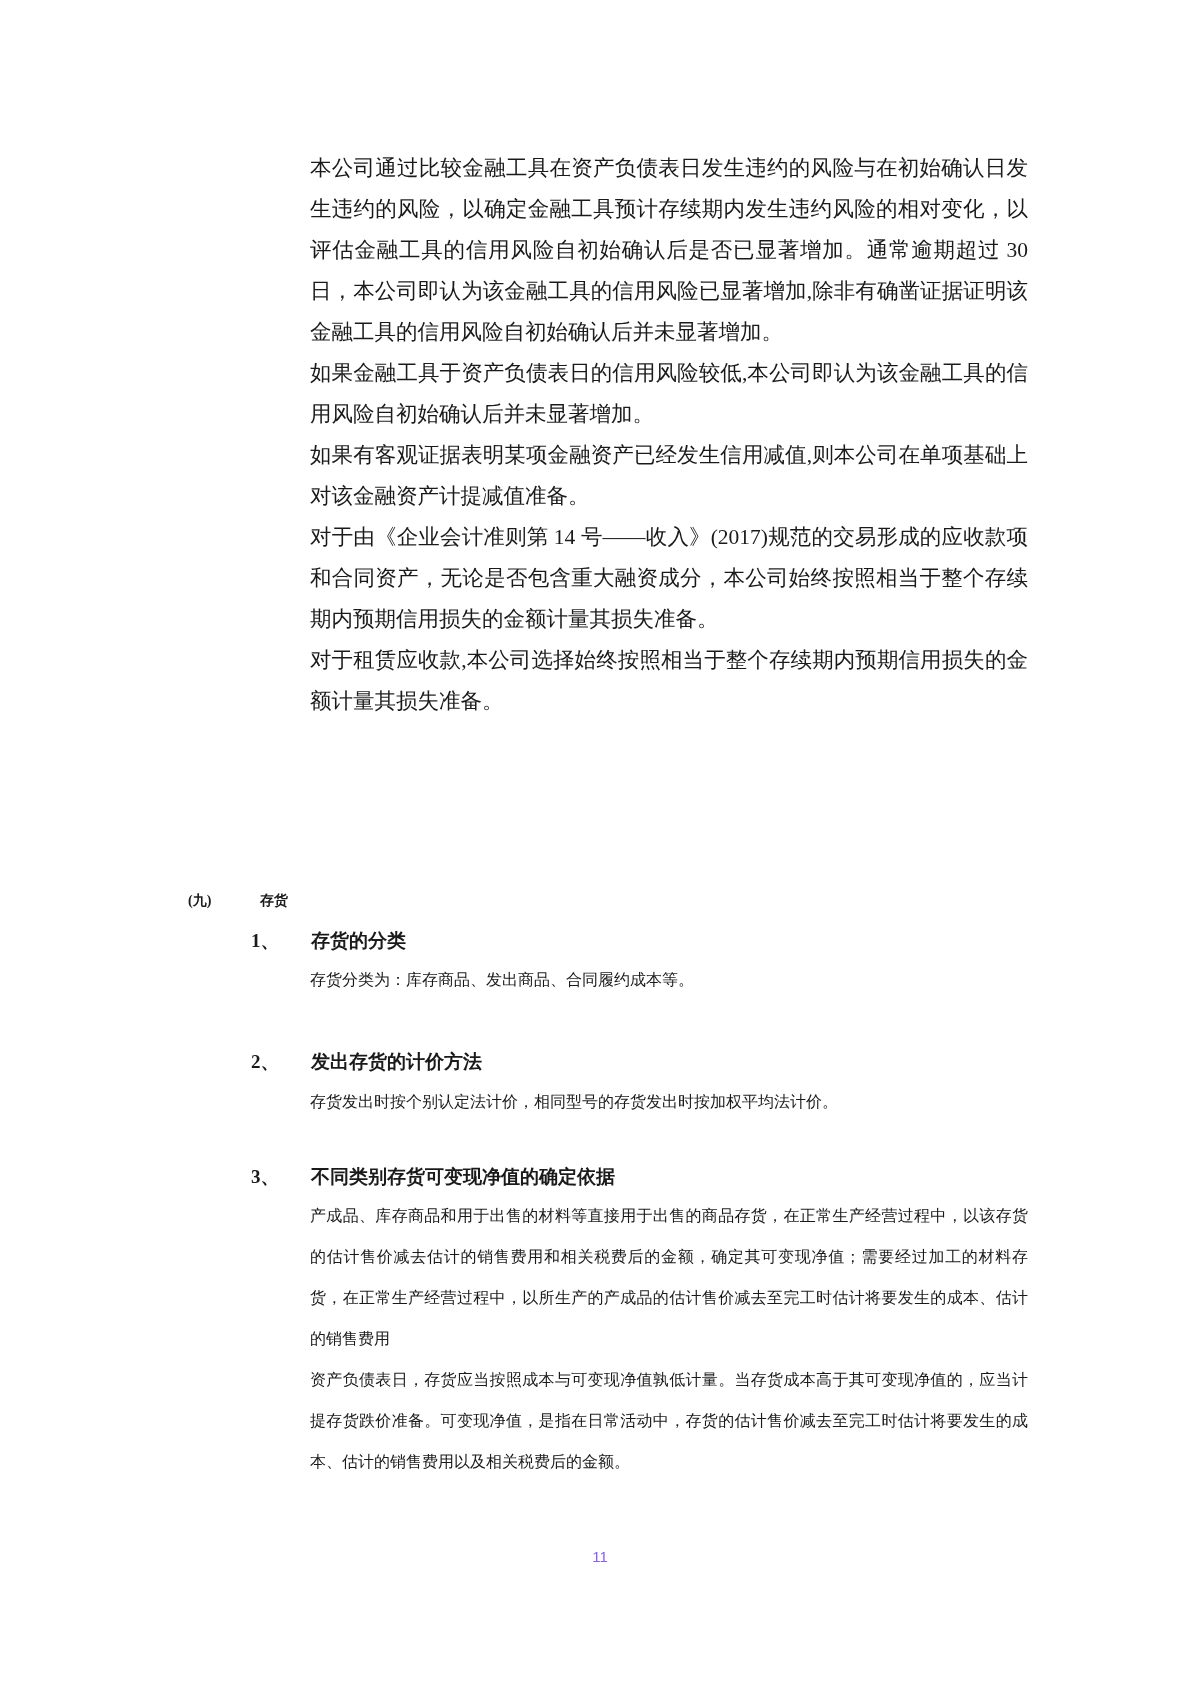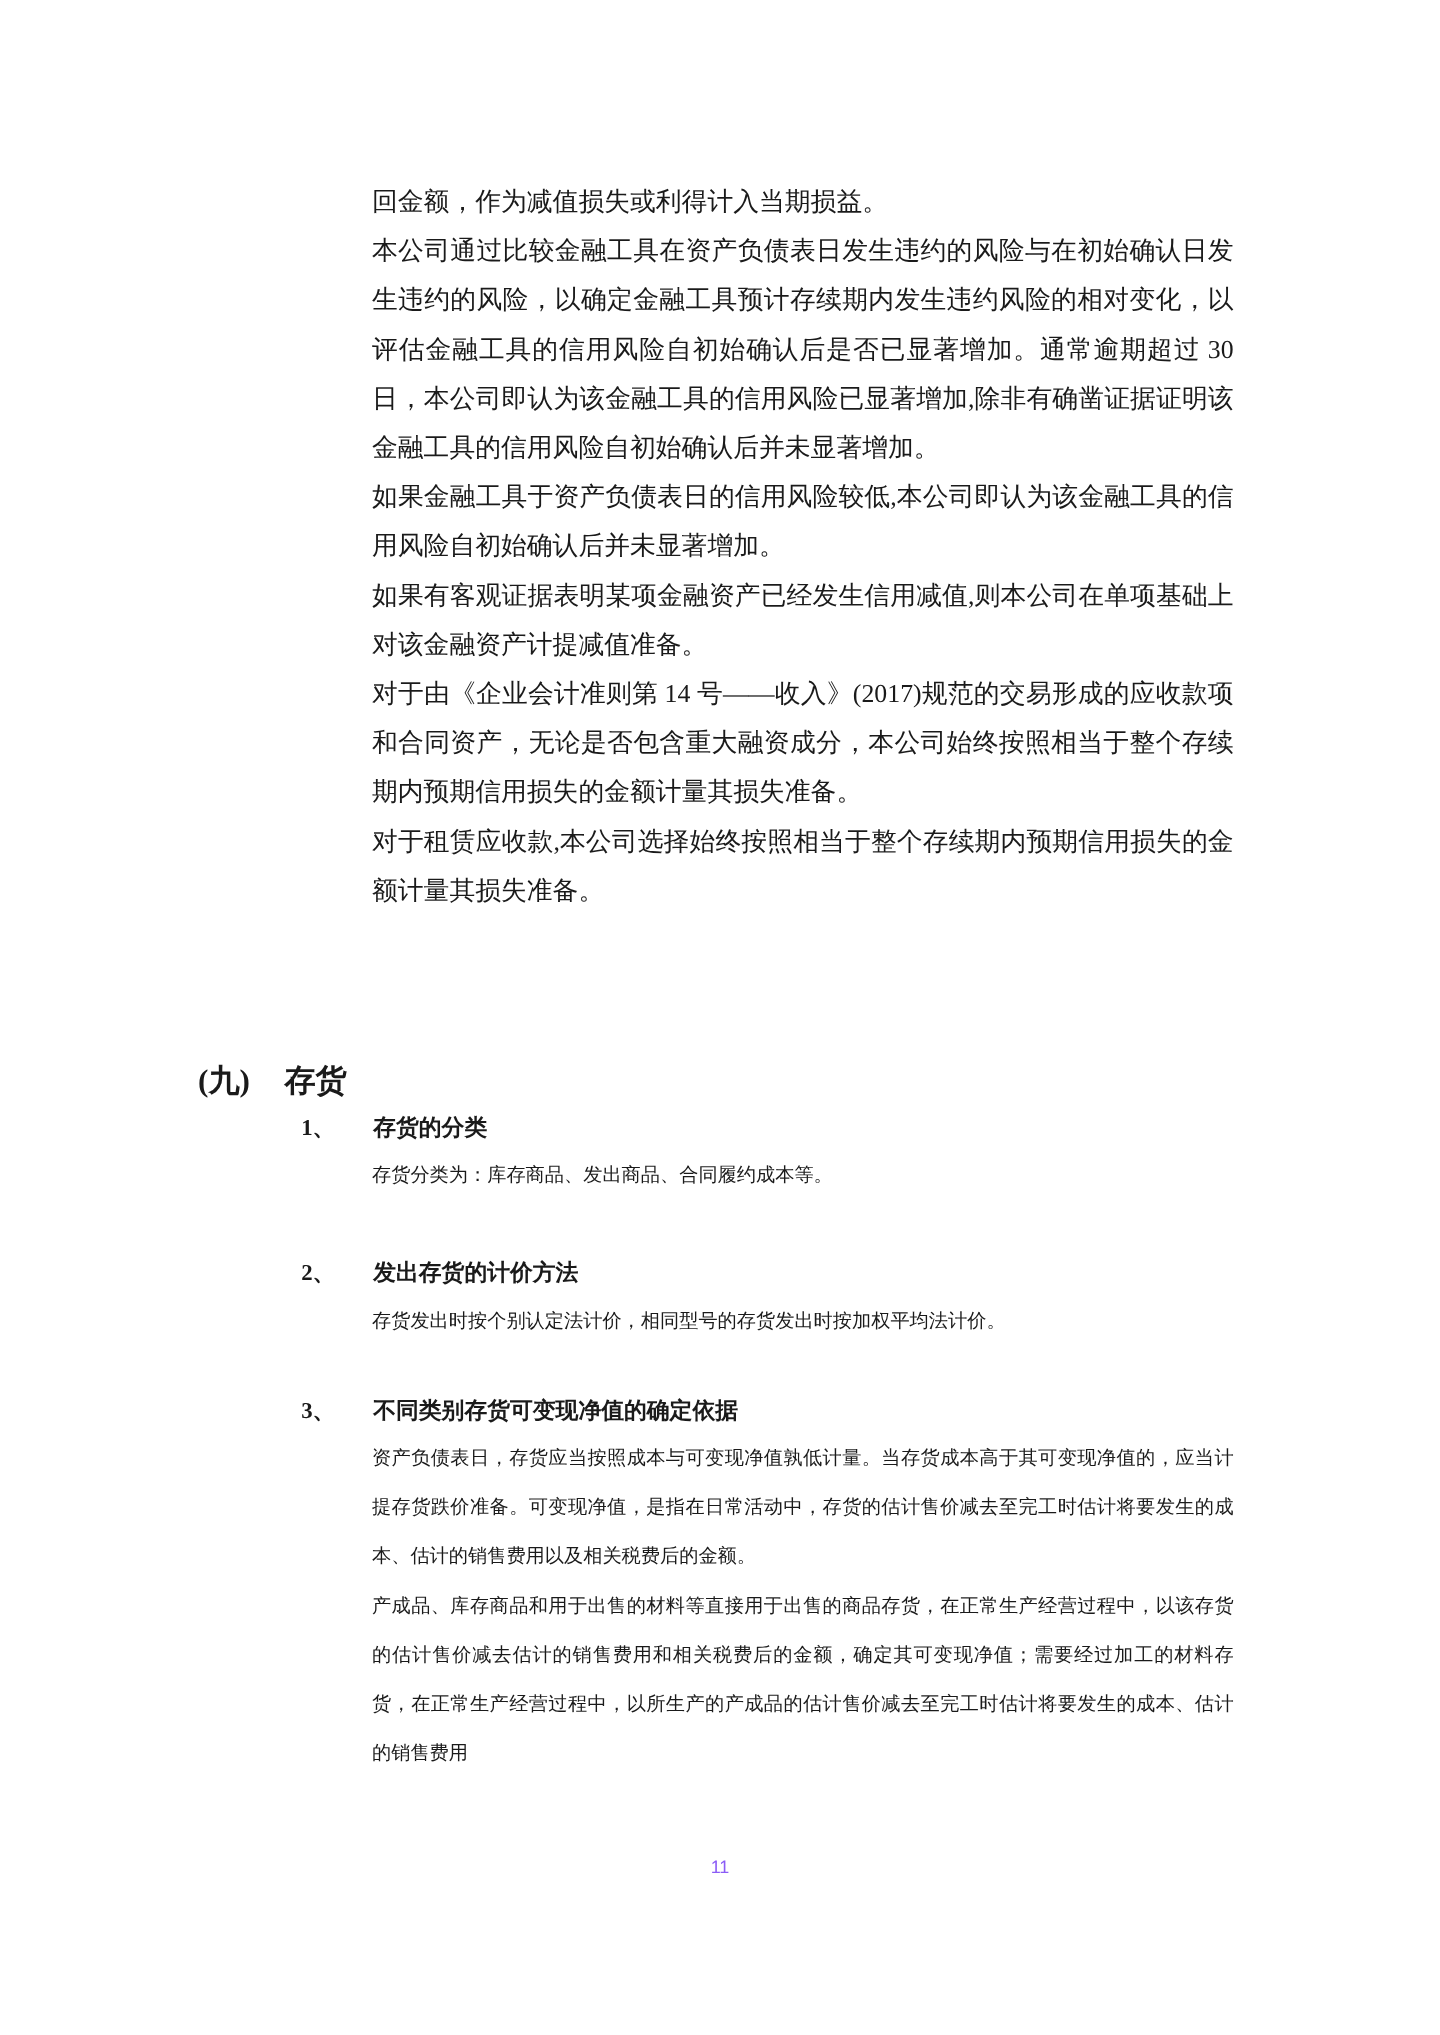--- a/index.html
+++ b/index.html
@@ -20,23 +20,23 @@
   .cont-block {
     position: absolute;
     left: 310px;
     top: 148px;
     width: 718px;
     font-size: 21.5px;
     line-height: 41px;
   }
   .section-head {
     position: absolute;
-    left: 165px;
+    left: 188px;
     top: 880px;
-    font-size: 26px;
+    font-size: 14px;
     line-height: 41px;
     font-weight: 700;
   }
   .sec-label {
     display: inline-block;
     width: 72px;
     font-weight: 700;
   }
   .item-head {
     position: absolute;
@@ -68,21 +68,20 @@
     font-size: 15px;
     color: #8b5cf6;
   }
 </style>
 </head>
 <body>
 
 <div class="page">
 
   <section class="cont-block">
-      <p class="para">回金额，作为减值损失或利得计入当期损益。</p>
       <p class="para">本公司通过比较金融工具在资产负债表日发生违约的风险与在初始确认日发生违约的风险，以确定金融工具预计存续期内发生违约风险的相对变化，以评估金融工具的信用风险自初始确认后是否已显著增加。通常逾期超过 30 日，本公司即认为该金融工具的信用风险已显著增加,除非有确凿证据证明该金融工具的信用风险自初始确认后并未显著增加。</p>
       <p class="para">如果金融工具于资产负债表日的信用风险较低,本公司即认为该金融工具的信用风险自初始确认后并未显著增加。</p>
       <p class="para">如果有客观证据表明某项金融资产已经发生信用减值,则本公司在单项基础上对该金融资产计提减值准备。</p>
       <p class="para">对于由《企业会计准则第 14 号——收入》(2017)规范的交易形成的应收款项和合同资产，无论是否包含重大融资成分，本公司始终按照相当于整个存续期内预期信用损失的金额计量其损失准备。</p>
       <p class="para">对于租赁应收款,本公司选择始终按照相当于整个存续期内预期信用损失的金额计量其损失准备。</p>
     </section>
 
   <div class="section-head">
     <span class="sec-label">(九)</span><span class="sec-title">存货</span>
   </div>
@@ -98,19 +97,19 @@
     <span class="item-num">2、</span><span class="item-title">发出存货的计价方法</span>
   </div>
   <div class="item-body" style="top:1081px">
       <p class="para">存货发出时按个别认定法计价，相同型号的存货发出时按加权平均法计价。</p>
     </div>
 
   <div class="item-head" style="top:1156px">
     <span class="item-num">3、</span><span class="item-title">不同类别存货可变现净值的确定依据</span>
   </div>
   <div class="item-body" style="top:1195px">
+      <p class="para">产成品、库存商品和用于出售的材料等直接用于出售的商品存货，在正常生产经营过程中，以该存货的估计售价减去估计的销售费用和相关税费后的金额，确定其可变现净值；需要经过加工的材料存货，在正常生产经营过程中，以所生产的产成品的估计售价减去至完工时估计将要发生的成本、估计的销售费用</p>
       <p class="para">资产负债表日，存货应当按照成本与可变现净值孰低计量。当存货成本高于其可变现净值的，应当计提存货跌价准备。可变现净值，是指在日常活动中，存货的估计售价减去至完工时估计将要发生的成本、估计的销售费用以及相关税费后的金额。</p>
-      <p class="para">产成品、库存商品和用于出售的材料等直接用于出售的商品存货，在正常生产经营过程中，以该存货的估计售价减去估计的销售费用和相关税费后的金额，确定其可变现净值；需要经过加工的材料存货，在正常生产经营过程中，以所生产的产成品的估计售价减去至完工时估计将要发生的成本、估计的销售费用</p>
     </div>
 
   <div class="page-number">11</div>
 
 </div>
 
 </body></html>

